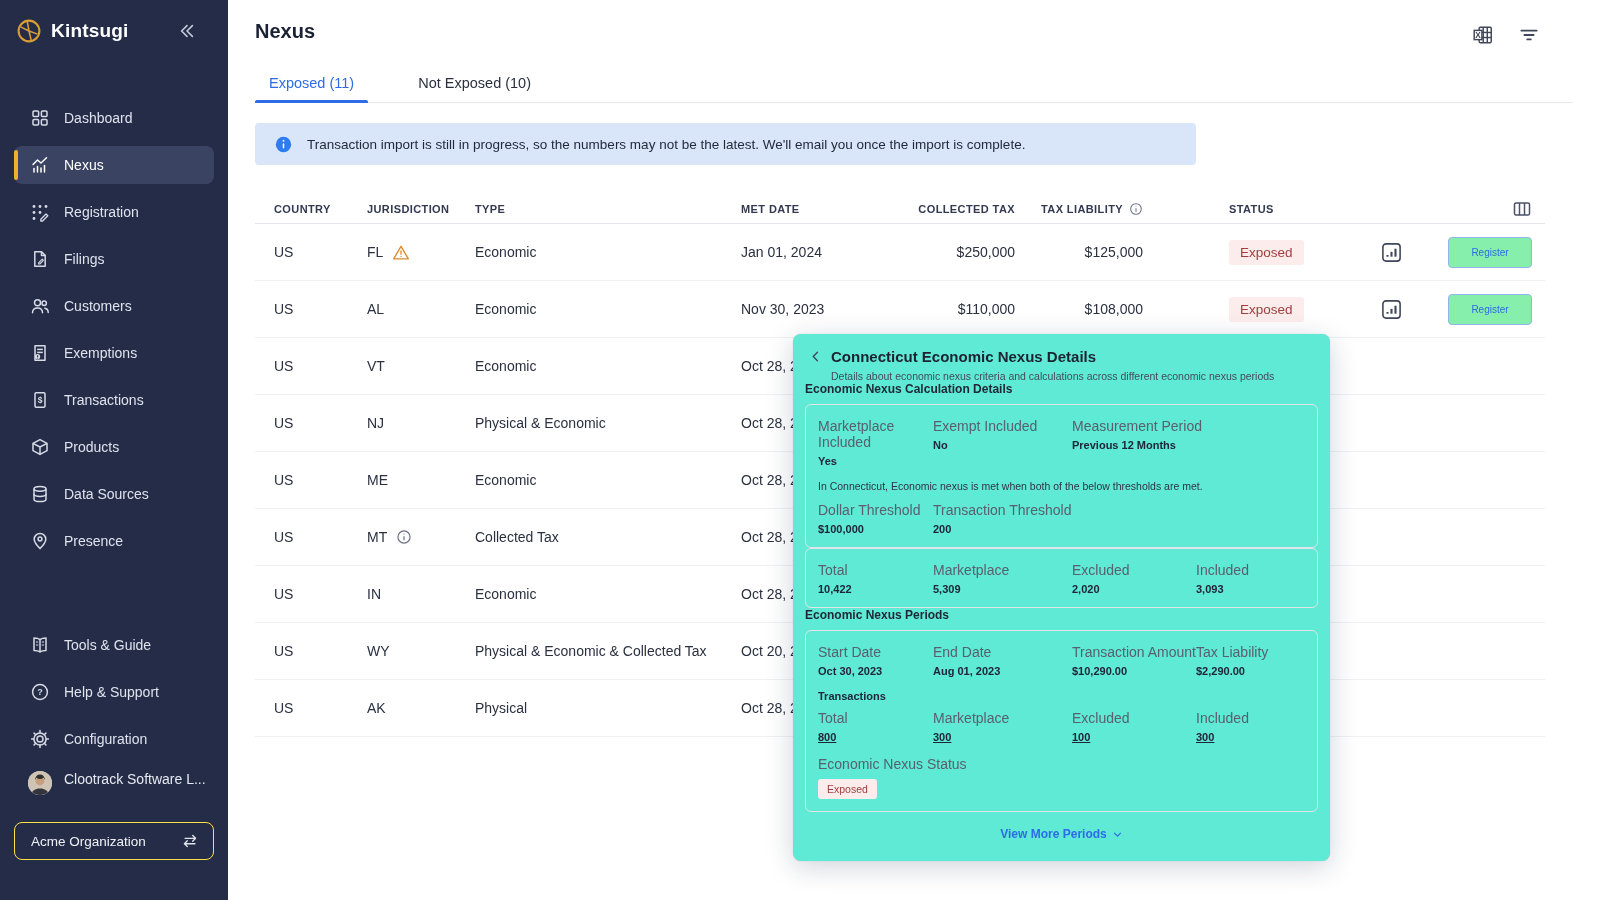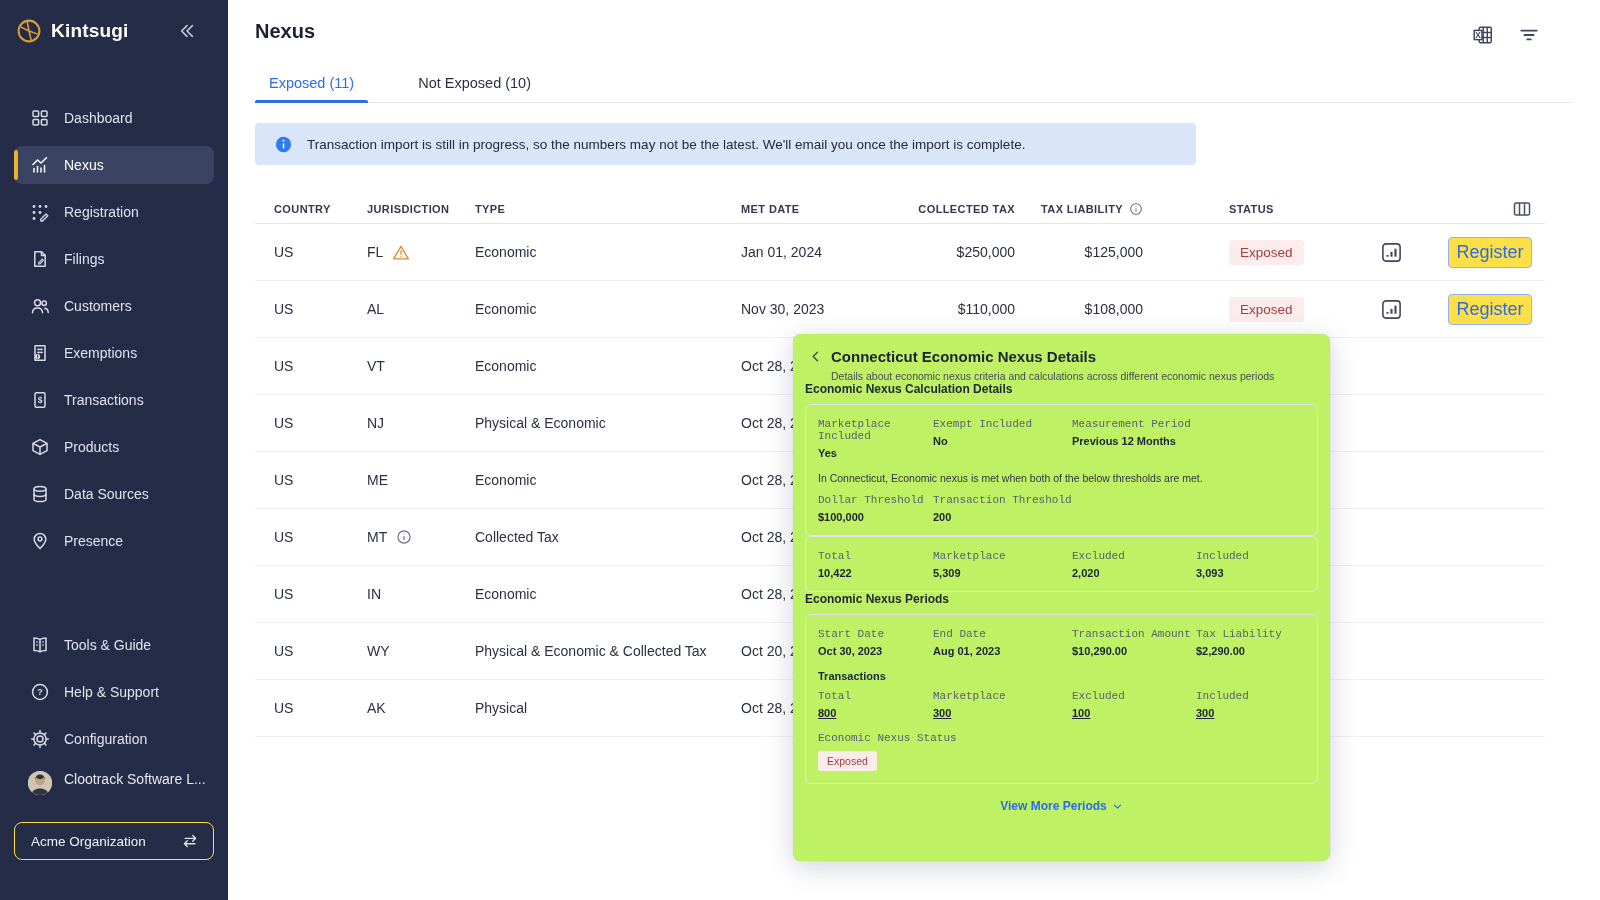--- a/index.html
+++ b/index.html
@@ -96,42 +96,42 @@
   .cic { width:58px; display:flex; justify-content:center; }
   .creg{ flex:1; padding-left:28px; display:flex; align-items:center; }
   .thead .creg { justify-content:flex-end; padding-right:13px; }
 
   .badge {
     display:inline-block; background:#fcecec; color:#a13e3e;
     font-size:13.5px; padding:5px 11px; border-radius:3px;
   }
   .chart-btn { background:none; border:none; padding:0; cursor:pointer; }
   .register-btn {
-    width:84px; height:31px; background:#fde047; border:1px solid #93b3ec; border-radius:4px;
-    color:#2e6be6; font-size:18px; cursor:pointer; font-family:inherit;
+    width:84px; height:31px; background:#86efac; border:1px solid #93b3ec; border-radius:4px;
+    color:#2e6be6; font-size:10px; cursor:pointer; font-family:inherit;
   }
 
   .header-icons { position:absolute; top:24px; right:60px; display:flex; gap:24px; }
   .hicon { cursor:pointer; }
 
   
   .popover {
     position:absolute; left:793px; top:334px; width:537px; min-height:527px;
-    background:#bef264; border-radius:8px; z-index:10;
+    background:#5eead4; border-radius:8px; z-index:10;
     box-shadow:0 6px 28px rgba(24,37,76,.20), 0 0 1px rgba(24,37,76,.25);
     padding:14px 12px 18px 12px;
   }
   .pv-head { display:flex; align-items:flex-start; padding-left:4px; }
   .pv-back { background:none; border:none; padding:2px 0 0 0; margin-right:9px; cursor:pointer; }
   .pv-title { font-size:15px; font-weight:700; color:#1c2232; }
   .pv-sub { margin-top:5px; font-size:10.5px; color:#454c5c; }
   .pv-h3 { margin:0 0 8px 0; font-size:12px; font-weight:700; color:#1f2637; }
   .pv-card { border:1px solid #e1e4ea; border-radius:6px; padding:13px 12px 12px 12px; }
   .pv-grid { display:grid; grid-template-columns:115px 139px 124px 1fr; }
-  .pv-label { display:block; font-size:11px; color:#596070; margin-bottom:5px;font-family:Liberation Mono, monospace; }
+  .pv-label { display:block; font-size:14px; color:#596070; margin-bottom:5px; }
   .pv-val { display:block; font-size:11px; font-weight:700; color:#20263a; }
   .pv-val.num-link { text-decoration:underline; cursor:pointer; }
   .pv-note { margin:13px 0 10px 0; font-size:10.5px; color:#2e3546; }
   .pv-span2 { grid-column:3 / span 2; }
   .pv-sublabel { margin:13px 0 8px 0; font-size:11px; font-weight:700; color:#20263a; }
   .pv-badge {
     display:inline-block; background:#fcecec; color:#a13e3e;
     font-size:10.5px; padding:4px 9px; border-radius:3px; margin-top:2px;
   }
   .pv-status-label { margin-top:13px; }

